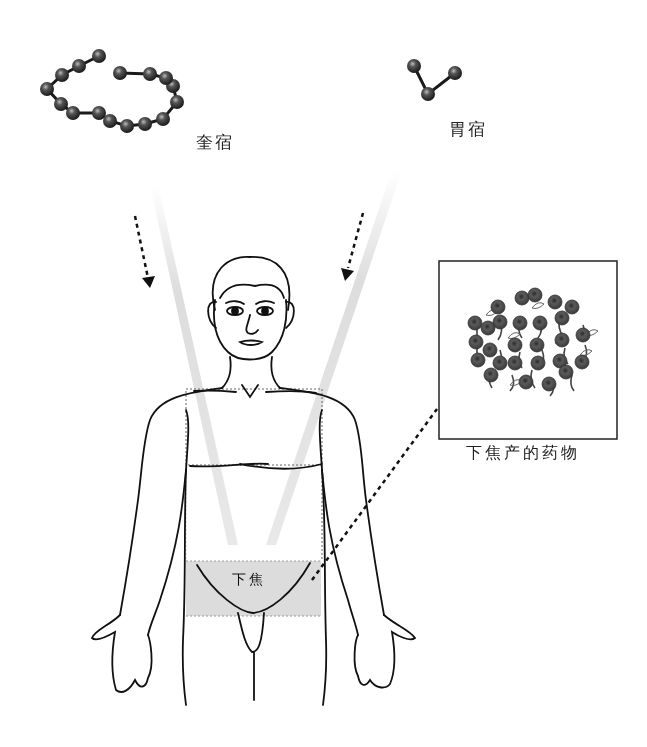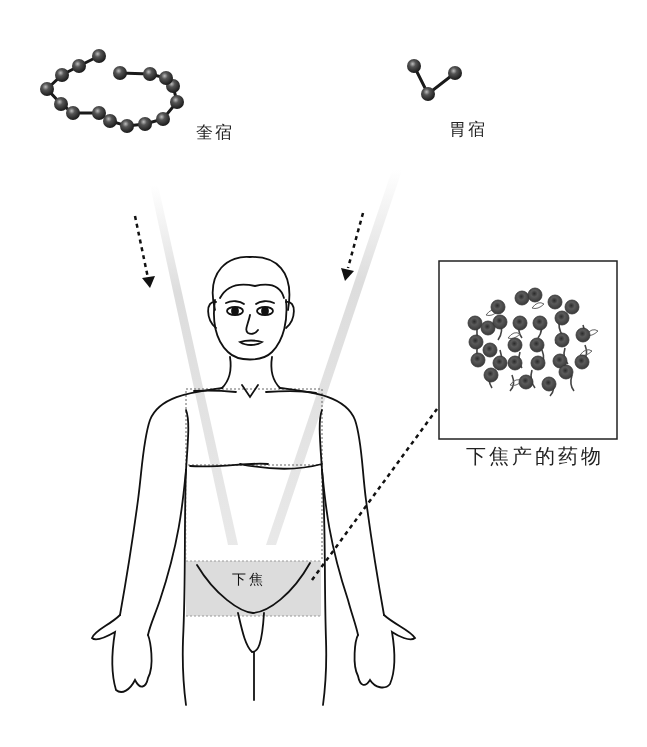--- a/index.html
+++ b/index.html
@@ -1,21 +1,21 @@
 <!DOCTYPE html>
 <html><head>
 <meta charset="utf-8">
 <style>
   html, body { margin: 0; padding: 0; background: #ffffff; }
   #canvas { position: relative; width: 647px; height: 747px; overflow: hidden; background: #fff; font-family: "DejaVu Sans", sans-serif; }
   svg { position: absolute; left: 0; top: 0; }
   .label { position: absolute; font-size: 17px; color: #222; letter-spacing: 2px; white-space: nowrap; }
-  #lbl-kui { left: 196px; top: 121px; }
+  #lbl-kui { left: 196px; top: 131px; }
   #lbl-wei { left: 449px; top: 106px; margin-top: 12px; }
-  #lbl-herb { left: 466px; top: 443px; font-size: 20px; letter-spacing: 3px; }
+  #lbl-herb { left: 466px; top: 443px; font-size: 16px; letter-spacing: 3px; }
   #lbl-xiajiao { left: 232px; top: 571px; font-size: 14px; letter-spacing: 3px; color: #111; }
 </style>
 </head>
 <body>
 
 <div id="canvas">
 <svg width="647" height="747" viewBox="0 0 647 747">
   <defs>
     <radialGradient id="ball" cx="40%" cy="35%" r="65%">
       <stop offset="0%" stop-color="#bdbdbd"></stop>

